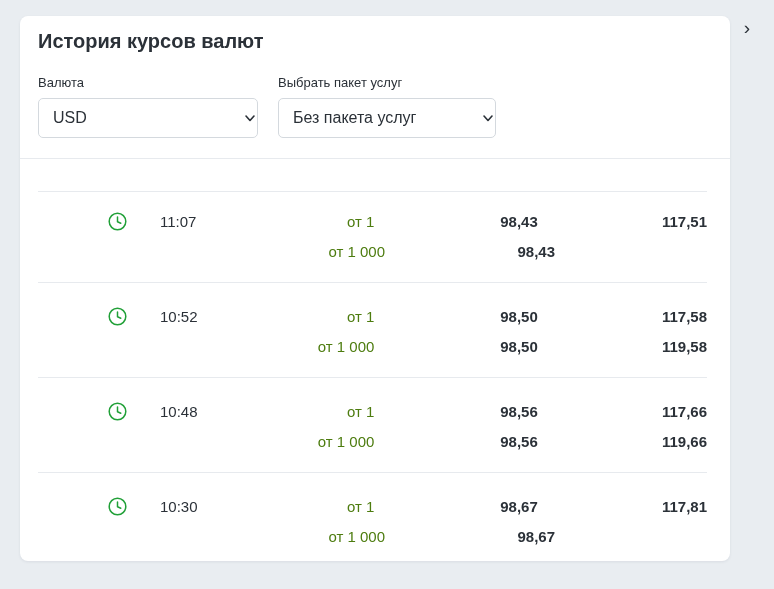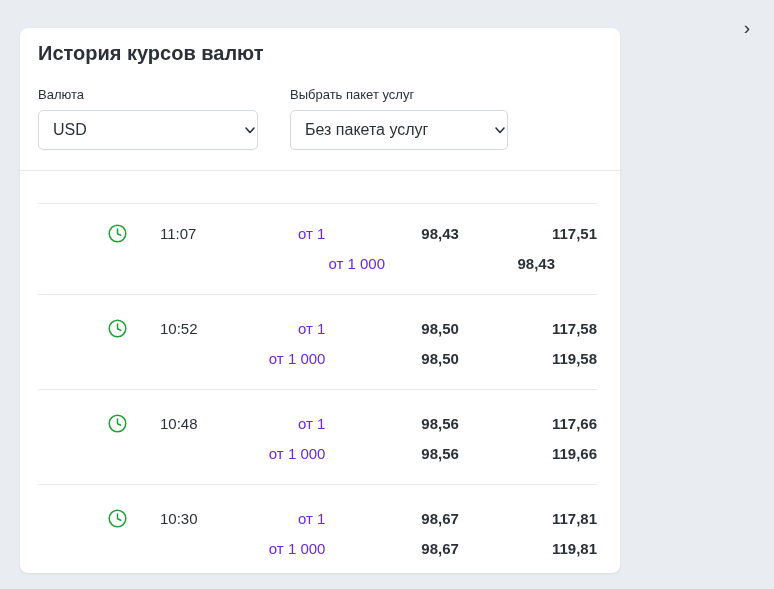--- a/index.html
+++ b/index.html
@@ -7,39 +7,39 @@
   body {
     width: 774px; height: 589px;
     background: #e9edf1;
     font-family: "Liberation Sans", sans-serif;
     color: #2b3138;
     position: relative;
     overflow: hidden;
   }
   .card {
     position: absolute;
-    left: 20px; top: 28px;
-    width: 600px; height: 545px;
+    left: 20px; top: 16px;
+    width: 710px; height: 545px;
     background: #ffffff;
     border-radius: 8px;
     box-shadow: 0 1px 3px rgba(30,40,60,0.08);
     overflow: hidden;
   }
   .panel-title {
     font-size: 20px;
     font-weight: bold;
     color: #2b3138;
     padding: 14px 18px 0 18px;
   }
   
   .filters-section {
     padding: 22px 20px 20px 18px;
     border-bottom: 1px solid #e7eaee;
     display: flex;
-    gap: 32px;
+    gap: 20px;
   }
   .filter { display: flex; flex-direction: column; }
   .filter-label {
     font-size: 13px;
     color: #2b3138;
     margin-bottom: 8px;
   }
   .control {
     height: 40px;
     border: 1px solid #d4d9de;
@@ -77,21 +77,21 @@
   }
   .col-time {
     width: 202px;
     display: flex;
     align-items: center;
     padding-left: 70px;
   }
   .clock { display: inline-flex; width: 19px; height: 19px; }
   .time-label { margin-left: 33px; color: #2b3138; }
   .cell { text-align: right; white-space: nowrap; }
-  .cell.amount { width: 145px; color: #6d28d9; }
+  .cell.amount { width: 145px; color: #4d7c0f; }
   .cell.buy  { width: 170px; font-weight: bold; }
   .cell.sell { width: 176px; font-weight: bold; }
   
   .next-arrow {
     position: absolute;
     right: 24px; top: 18px;
     font-size: 19px;
     color: #2b3138;
     cursor: pointer;
     line-height: 1;
@@ -220,18 +220,17 @@
           <span class="time-label">10:30</span>
         </div>
         <span class="cell amount">от 1</span>
         <span class="cell buy">98,67</span>
         <span class="cell sell">117,81</span>
       </div>
       <div class="tier-line">
         <div class="col-time"></div>
         <span class="cell amount">от 1 000</span>
         <span class="cell buy">98,67</span>
-        <span class="cell sell">119,81</span>
       </div>
     </div>
 
   </div>
 </div>
 
 </body></html>

